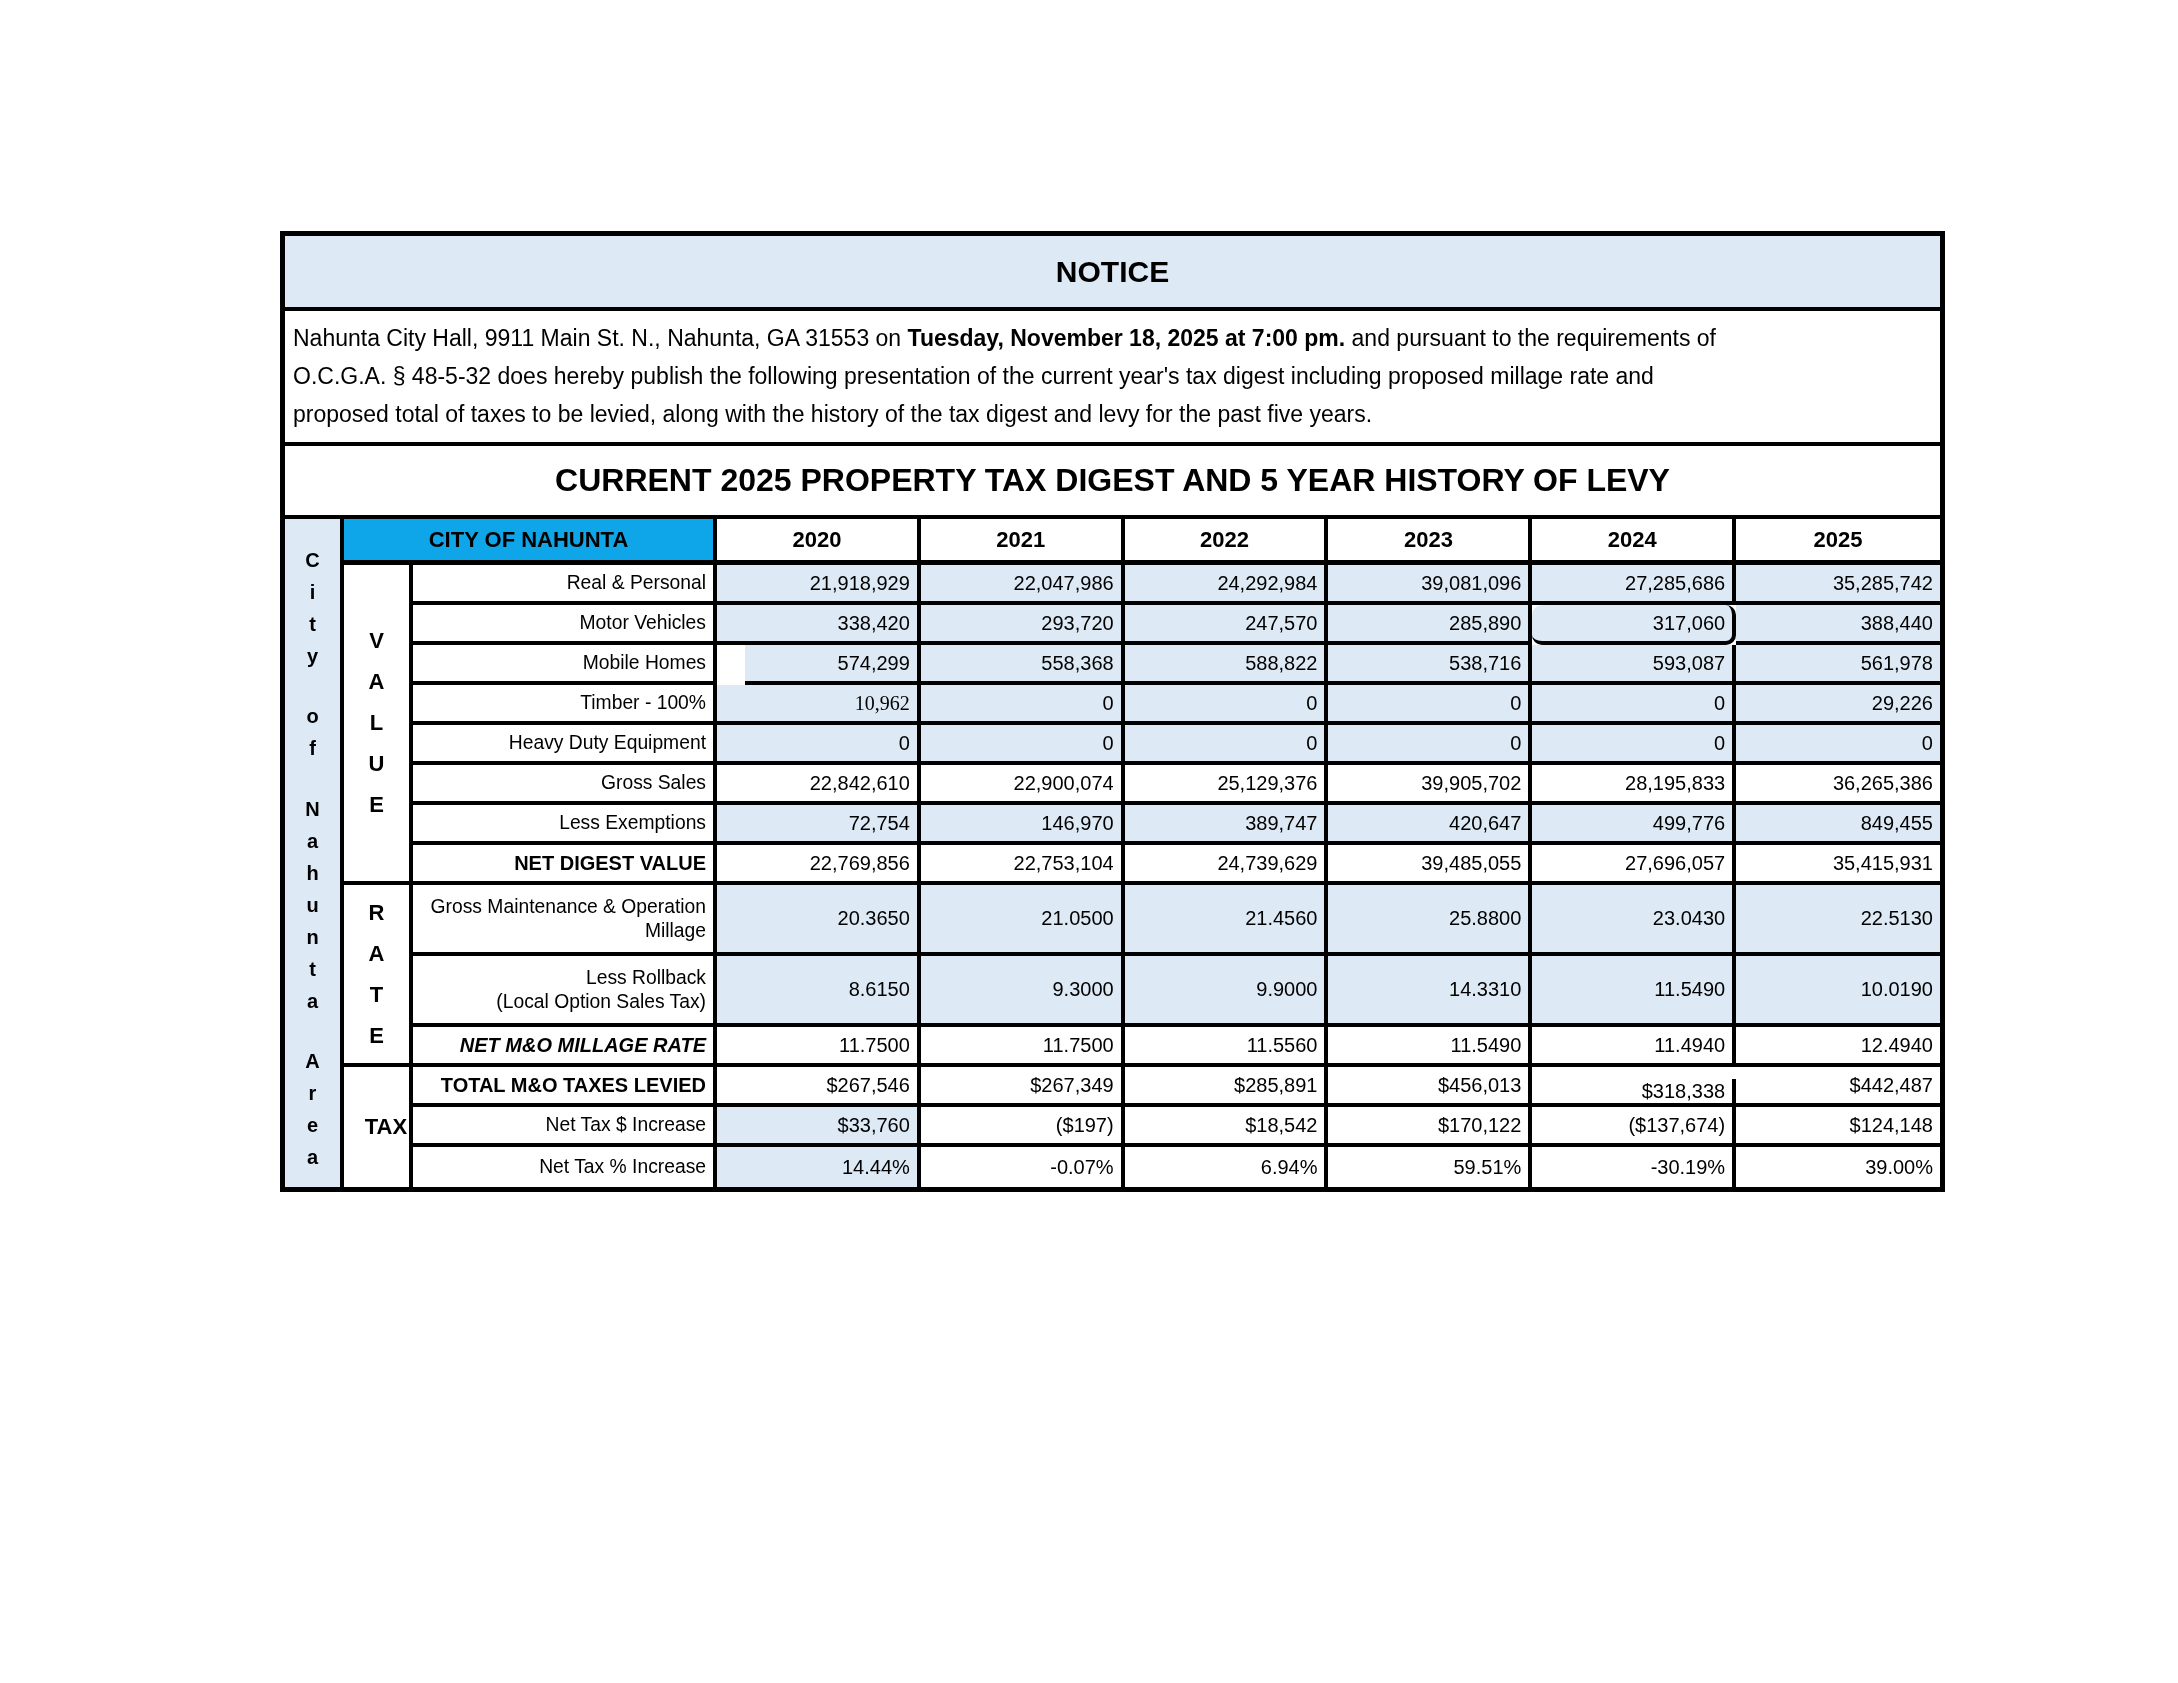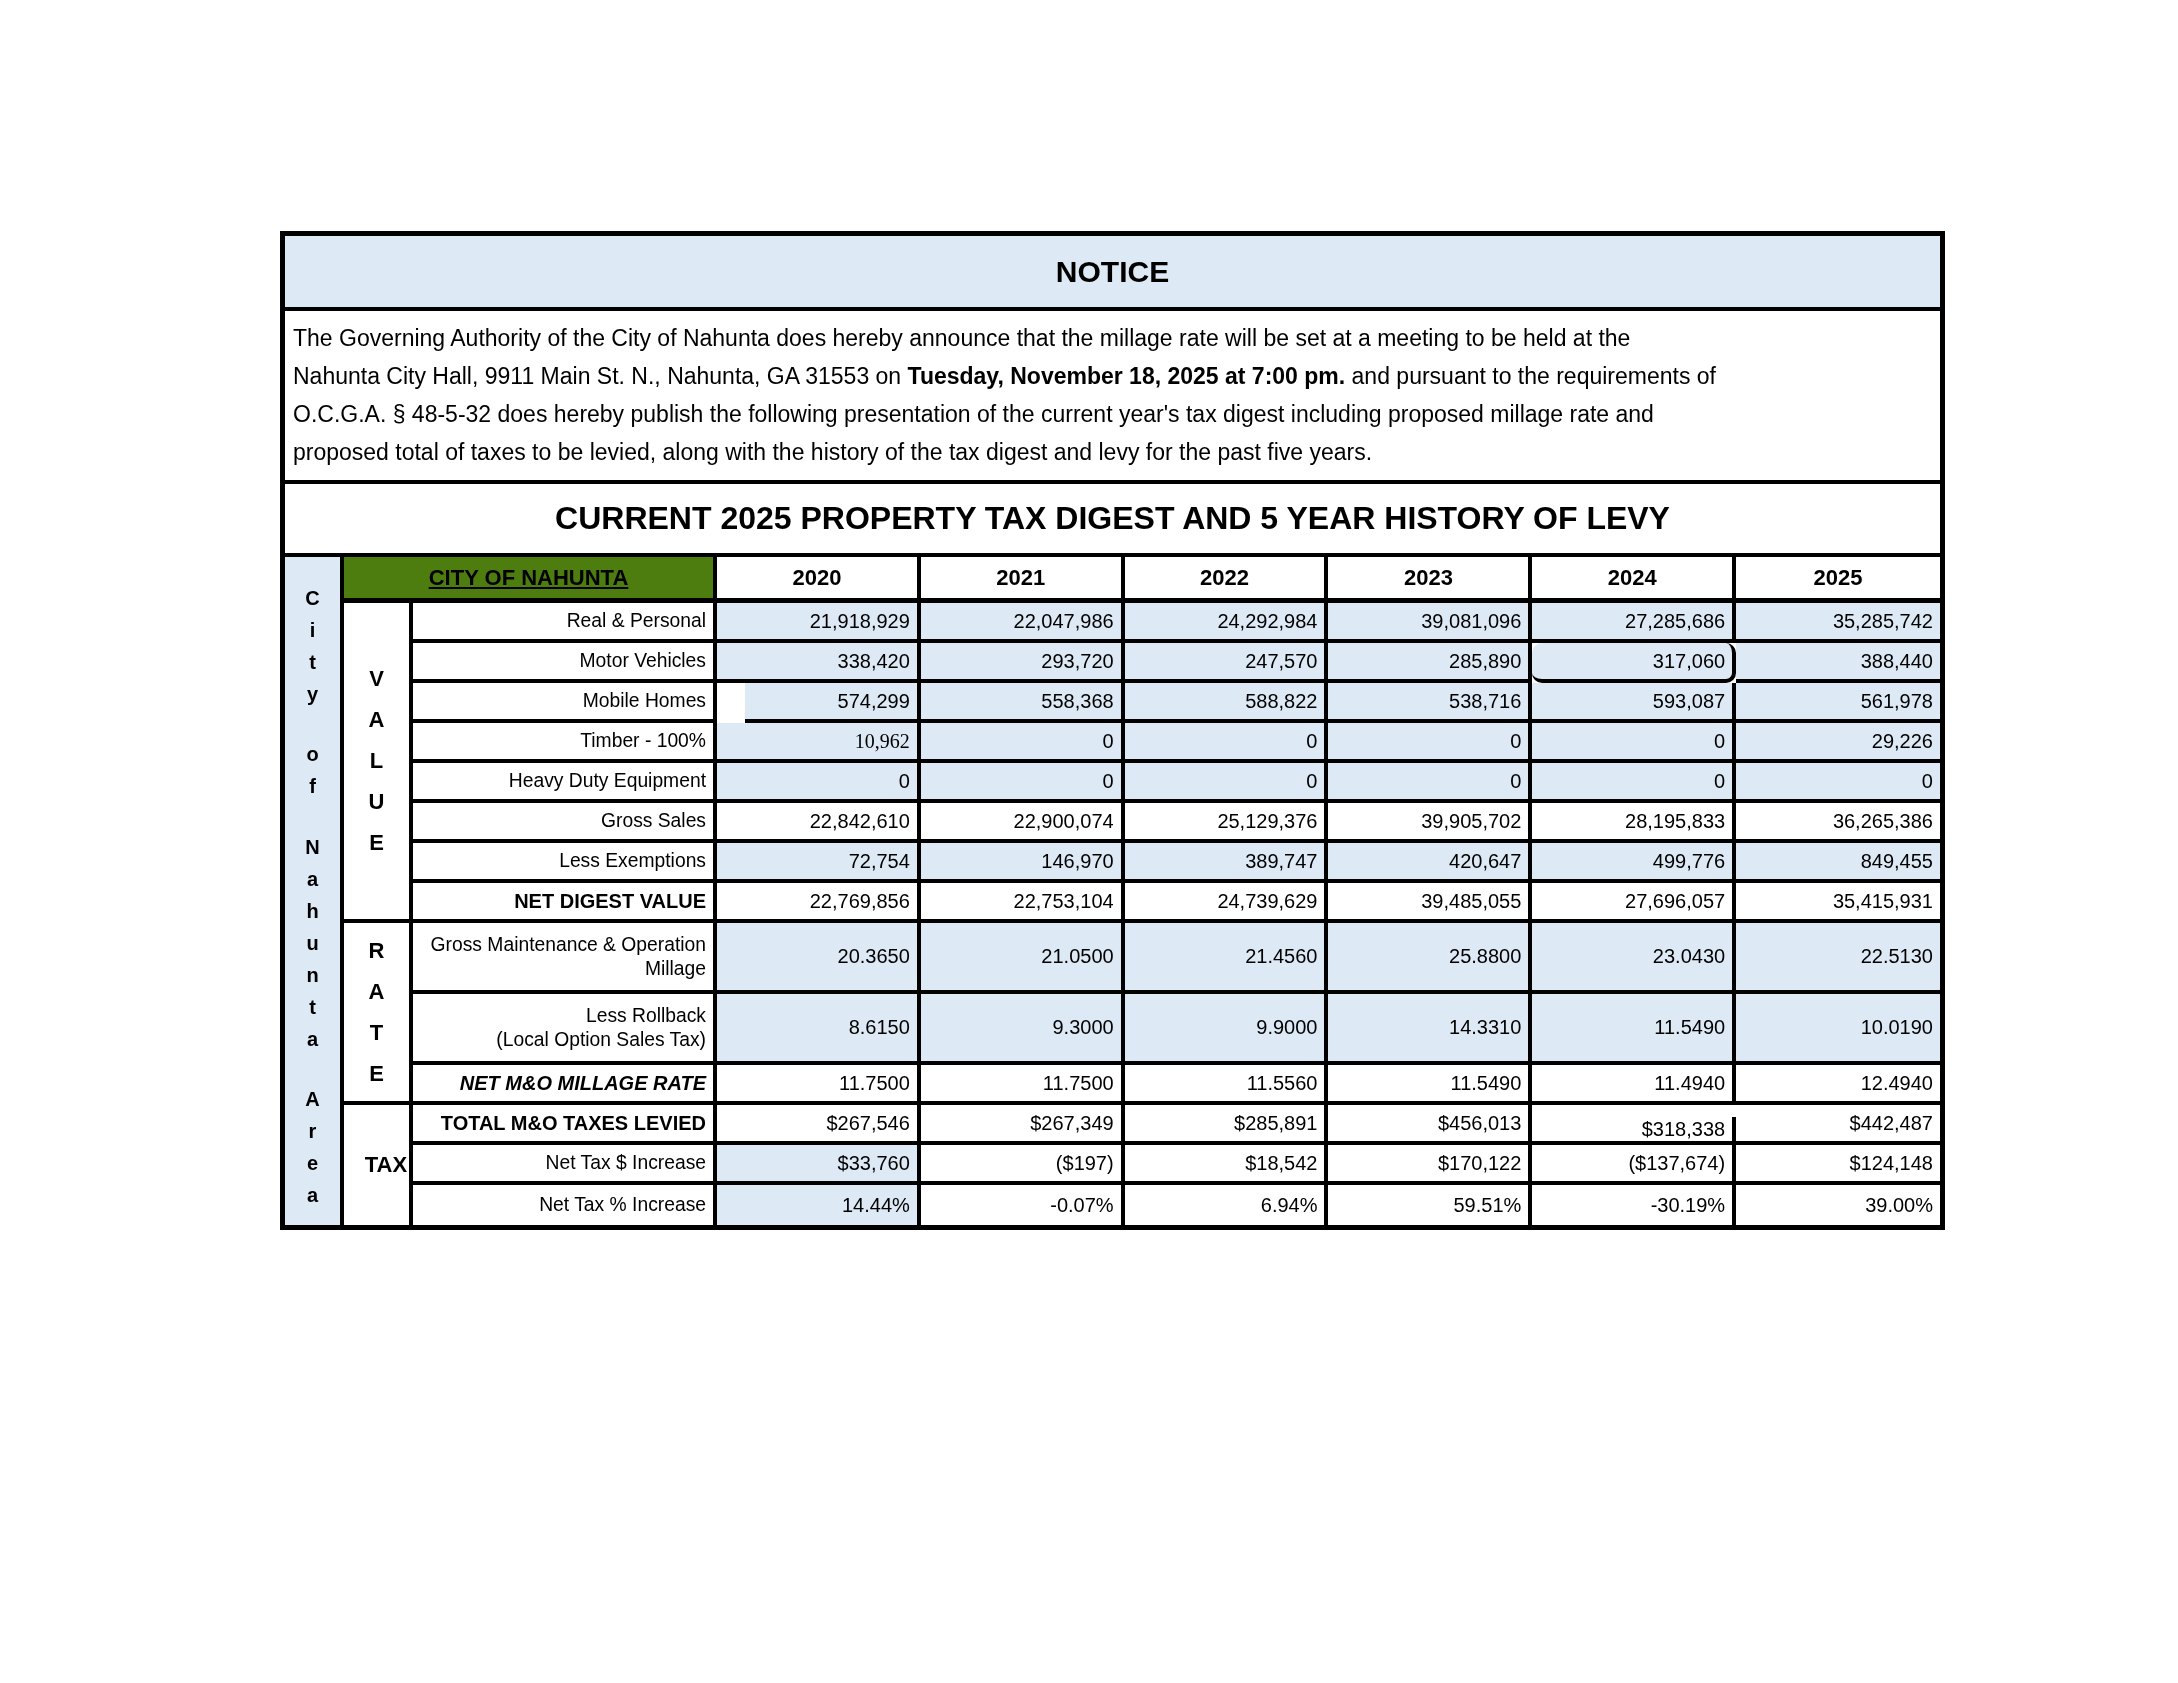--- a/index.html
+++ b/index.html
@@ -29,21 +29,21 @@
   }
   .grid { display:grid; grid-template-columns:59px 69px 304px repeat(6,1fr); }
   .cell {
     border-right:4px solid #000; border-bottom:4px solid #000;
     box-sizing:border-box; display:flex; align-items:center;
     font-size:20px; overflow:hidden; background:#fff;
   }
   .lastcol { border-right:none; }
   .lastrow { border-bottom:none; }
   .head { border-bottom:5px solid #000; font-weight:bold; font-size:22px; justify-content:center; }
-  .entity { background:#4d7c0f;text-decoration:underline; }
+  .entity { background:#0ea5e9; }
   .side-cell {
     grid-column:1; background:#dde9f4; border-right:4px solid #000;
     box-sizing:border-box; display:flex; flex-direction:column;
     justify-content:space-between; align-items:center;
     padding:30px 0 18px; font-weight:bold; font-size:20px;
   }
   .side-word { display:flex; flex-direction:column; align-items:center; gap:9px; }
   .group { justify-content:center; flex-direction:column; font-weight:bold; font-size:22px; gap:15px; }
   .rowlabel {
     justify-content:center; flex-direction:column; align-items:flex-end;
@@ -54,21 +54,20 @@
   .blue { background:#dde9f4; }
 </style>
 </head>
 <body>
 
 <div class="doc">
 
   <div class="notice-header">NOTICE</div>
 
   <div class="notice-body">
-    <div class="pline"><span>The Governing Authority of the City of Nahunta does hereby announce that the millage rate will be set at a meeting to be held at the</span><b></b><span></span></div>
     <div class="pline"><span>Nahunta City Hall, 9911 Main St. N., Nahunta, GA 31553 on </span><b>Tuesday, November 18, 2025 at 7:00 pm.</b><span> and pursuant to the requirements of</span></div>
     <div class="pline"><span>O.C.G.A. § 48-5-32 does hereby publish the following presentation of the current year's tax digest including proposed millage rate and</span><b></b><span></span></div>
     <div class="pline"><span>proposed total of taxes to be levied, along with the history of the tax digest and levy for the past five years.</span><b></b><span></span></div>
   </div>
 
   <div class="digest-title">CURRENT 2025 PROPERTY TAX DIGEST AND 5 YEAR HISTORY OF LEVY</div>
 
   <div class="grid" id="tax-grid" style="grid-template-rows: 46px 40px 40px 40px 40px 40px 40px 40px 40px 71px 71px 40px 40px 40px 40px;">
       <div class="side-cell" style="grid-area: 1 / 1 / 16;">
         <div class="side-word">

